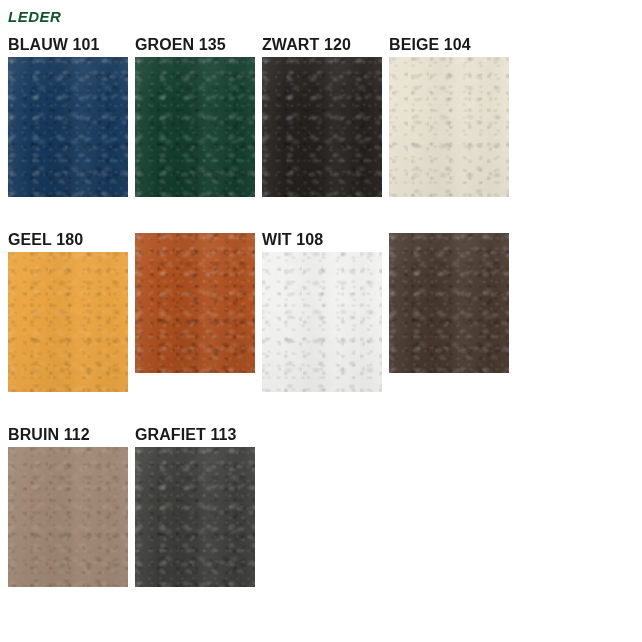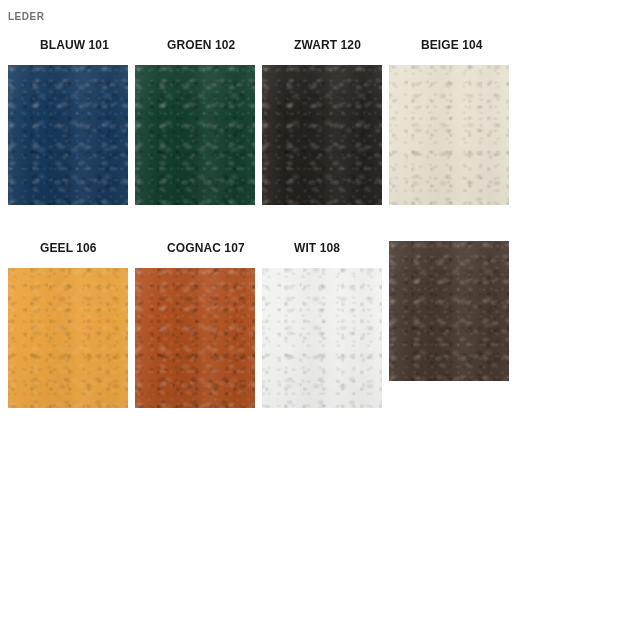--- a/index.html
+++ b/index.html
@@ -20,24 +20,25 @@
     height: 642px;
     background: #ffffff;
     box-sizing: border-box;
   }
 
   
   .section-title {
     position: absolute;
     left: 8px;
     top: 8px;
-    font-size: 10px;
+    font-size: 15px;
     font-weight: bold;
+    font-style: italic;
     letter-spacing: 0.5px;
-    color: #737373;
+    color: #14532d;
     line-height: 18px;
     white-space: nowrap;
   }
 
   
   .swatch-grid {
     position: absolute;
     left: 8px;
     top: 38px;
     width: 634px;
@@ -50,28 +51,27 @@
   }
 
   .swatch-cell {
     width: 120px;
     margin-right: 7px;
     box-sizing: border-box;
   }
   .swatch-cell:last-child { margin-right: 0; }
 
   .swatch-label {
-    font-size: 12px;
+    font-size: 16px;
     font-weight: bold;
     color: #1a1a1a;
     letter-spacing: 0.1px;
     line-height: 14px;
-    padding-bottom: 13px;
+    padding-bottom: 5px;
     white-space: nowrap;
-    margin-left: 32px;
   }
 
   .swatch-chip {
     position: relative;
     width: 120px;
     height: 140px;
     overflow: hidden;
     background-color: #888;
   }
 
@@ -141,21 +141,21 @@
       <div class="swatch-row">
         <div class="swatch-cell">
           <div class="swatch-label" style="color: rgb(26, 26, 26);">BLAUW 101</div>
           <div class="swatch-chip" style="background-color: rgb(23, 58, 94);">
             <div class="grain"></div>
             <div class="grain2"></div>
             <div class="sheen"></div>
           </div>
         </div>
         <div class="swatch-cell">
-          <div class="swatch-label" style="color: rgb(26, 26, 26);">GROEN 102</div>
+          <div class="swatch-label" style="color: rgb(26, 26, 26);">GROEN 135</div>
           <div class="swatch-chip" style="background-color: rgb(20, 64, 47);">
             <div class="grain"></div>
             <div class="grain2"></div>
             <div class="sheen"></div>
           </div>
         </div>
         <div class="swatch-cell">
           <div class="swatch-label" style="color: rgb(26, 26, 26);">ZWART 120</div>
           <div class="swatch-chip" style="background-color: rgb(38, 35, 31);">
             <div class="grain"></div>
@@ -167,29 +167,28 @@
           <div class="swatch-label" style="color: rgb(26, 26, 26);">BEIGE 104</div>
           <div class="swatch-chip light" style="background-color: rgb(233, 227, 210);">
             <div class="grain"></div>
             <div class="grain2"></div>
             <div class="sheen"></div>
           </div>
         </div>
       </div>
       <div class="swatch-row">
         <div class="swatch-cell">
-          <div class="swatch-label" style="color: rgb(26, 26, 26);">GEEL 106</div>
+          <div class="swatch-label" style="color: rgb(26, 26, 26);">GEEL 180</div>
           <div class="swatch-chip light" style="background-color: rgb(235, 165, 65);">
             <div class="grain"></div>
             <div class="grain2"></div>
             <div class="sheen"></div>
           </div>
         </div>
         <div class="swatch-cell">
-          <div class="swatch-label" style="color: rgb(26, 26, 26);">COGNAC 107</div>
           <div class="swatch-chip" style="background-color: rgb(176, 80, 31);">
             <div class="grain"></div>
             <div class="grain2"></div>
             <div class="sheen"></div>
           </div>
         </div>
         <div class="swatch-cell">
           <div class="swatch-label" style="color: rgb(26, 26, 26);">WIT 108</div>
           <div class="swatch-chip light" style="background-color: rgb(242, 242, 240);">
             <div class="grain"></div>
@@ -198,15 +197,33 @@
           </div>
         </div>
         <div class="swatch-cell">
           <div class="swatch-chip" style="background-color: rgb(74, 58, 48);">
             <div class="grain"></div>
             <div class="grain2"></div>
             <div class="sheen"></div>
           </div>
         </div>
       </div>
+      <div class="swatch-row">
+        <div class="swatch-cell">
+          <div class="swatch-label" style="color: rgb(26, 26, 26);">BRUIN 112</div>
+          <div class="swatch-chip light" style="background-color: rgb(160, 136, 117);">
+            <div class="grain"></div>
+            <div class="grain2"></div>
+            <div class="sheen"></div>
+          </div>
+        </div>
+        <div class="swatch-cell">
+          <div class="swatch-label" style="color: rgb(26, 26, 26);">GRAFIET 113</div>
+          <div class="swatch-chip" style="background-color: rgb(63, 63, 60);">
+            <div class="grain"></div>
+            <div class="grain2"></div>
+            <div class="sheen"></div>
+          </div>
+        </div>
+      </div>
     </div>
 
 </div>
 
 </body></html>

